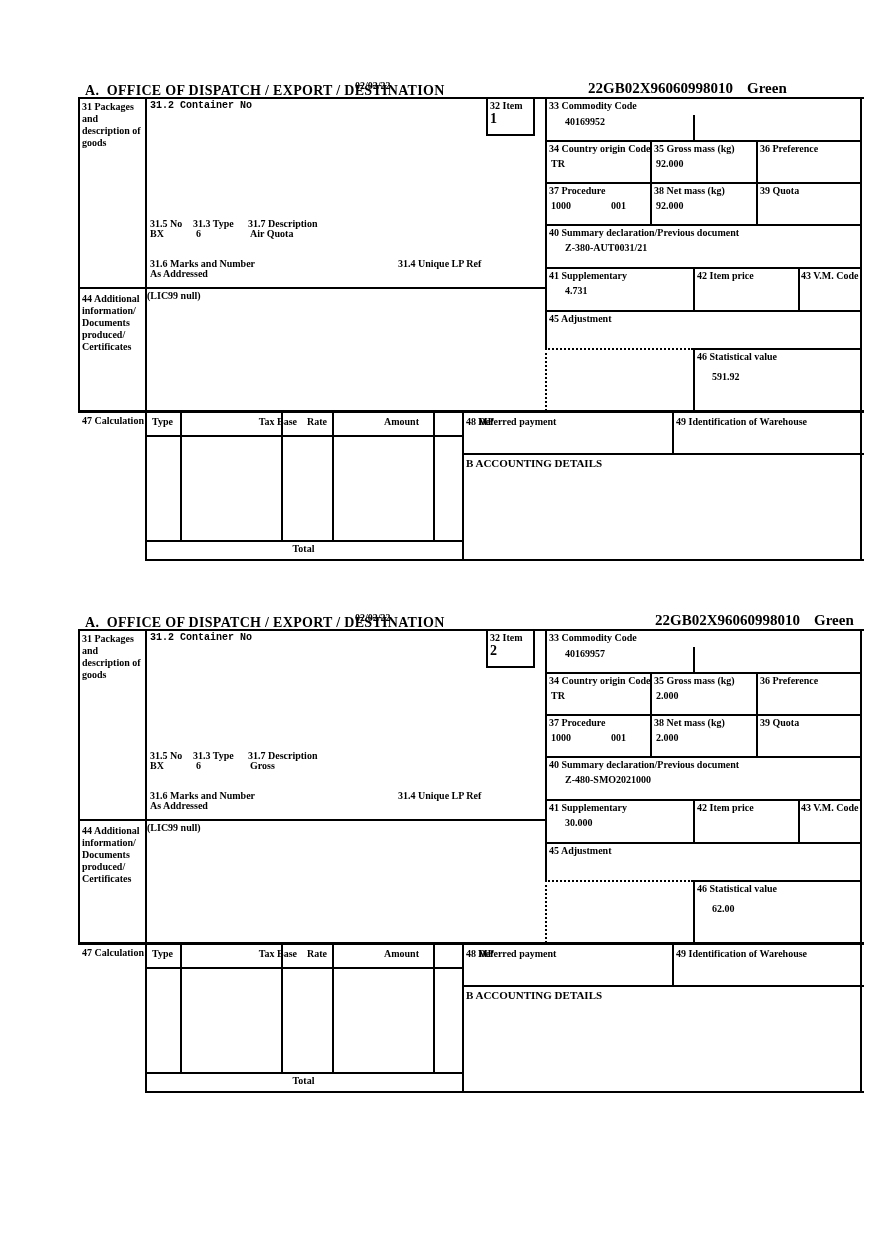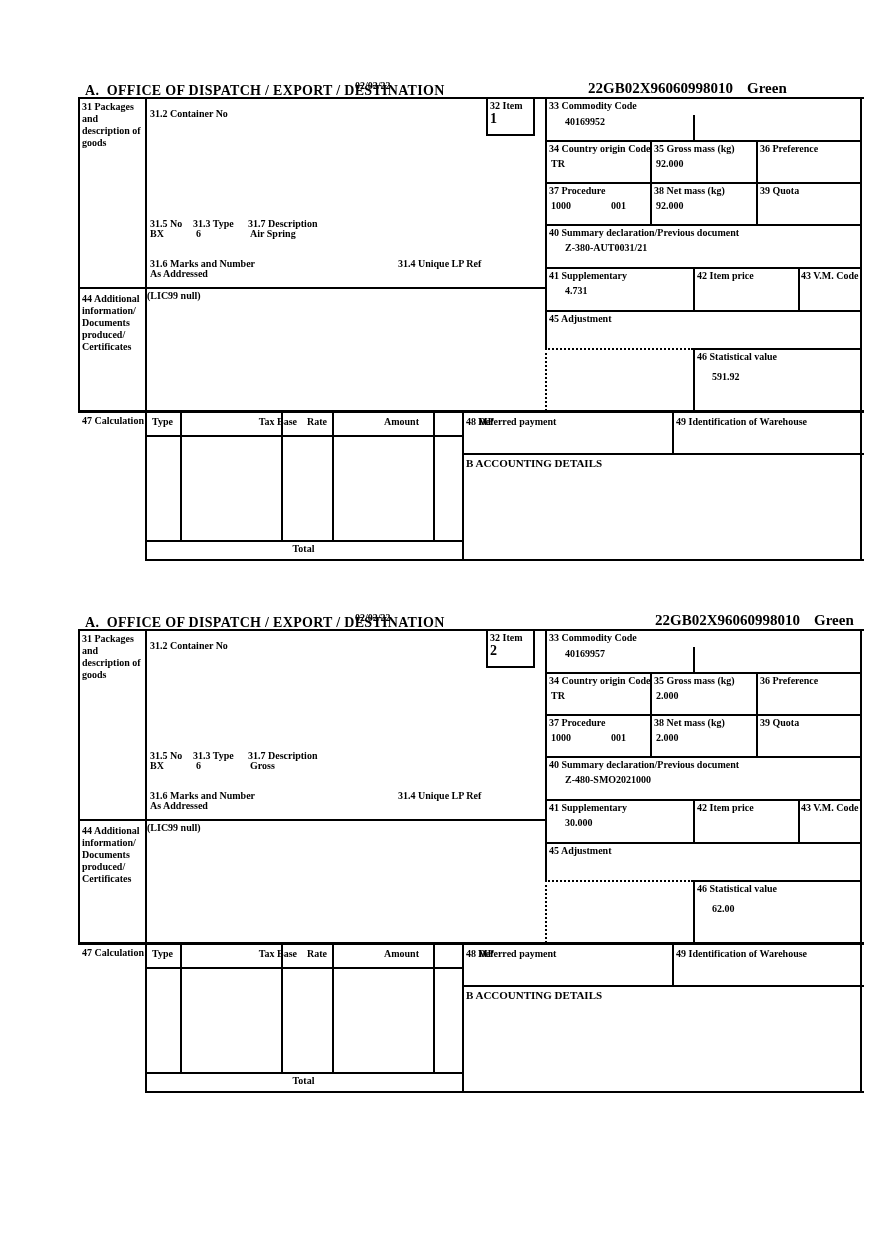--- a/index.html
+++ b/index.html
@@ -50,21 +50,21 @@
   .v-t3{left:332px;top:332px;height:128px;}
   .v-t4{left:433px;top:332px;height:128px;}
   .v-tr{left:462px;top:332px;height:148px;}
   .v-4849{left:672px;top:332px;height:41px;}
   
   .t-hdrtitle{left:85px;top:3px;font-size:14px;letter-spacing:.3px;white-space:pre;}
   .t-date{left:355px;top:0;}
   .t-ref{position:absolute;left:588px;top:0;display:flex;gap:14px;}
   .s2 .t-ref{left:655px;}
   .t-31{left:82px;top:21px;width:62px;}
-  .t-312{left:150px;top:28px;}
+  .t-312{left:150px;top:20px;font-family:Liberation Mono, monospace;}
   .t-32lbl{left:490px;top:20px;}
   .t-32val{left:490px;top:31px;font-size:14px;}
   .t-33{left:549px;top:20px;}
   .t-33val{left:565px;top:36px;}
   .t-34{left:549px;top:63px;}
   .t-34val{left:551px;top:78px;}
   .t-35{left:654px;top:63px;}
   .t-35val{left:656px;top:78px;}
   .t-36{left:760px;top:63px;}
   .t-37{left:549px;top:105px;}
@@ -188,21 +188,21 @@
 
     <div class="val t-32val">1</div>
     <div class="val t-33val">40169952</div>
     <div class="val t-34val">TR</div>
     <div class="val t-35val">92.000</div>
     <div class="val t-37v1">1000</div>
     <div class="val t-37v2">001</div>
     <div class="val t-38val">92.000</div>
     <div class="val t-315v">BX</div>
     <div class="val t-313v">6</div>
-    <div class="val t-317v">Air Spring</div>
+    <div class="val t-317v">Air Quota</div>
     <div class="val t-40val">Z-380-AUT0031/21</div>
     <div class="val t-316v">As Addressed</div>
     <div class="val t-41val">4.731</div>
     <div class="val t-44val">(LIC99 null)</div>
     <div class="val t-46val">591.92</div>
   </div>
 
   <div class="sec s2">
 
     <div class="lbl t-hdrtitle">A.  OFFICE OF DISPATCH / EXPORT / DESTINATION</div>

